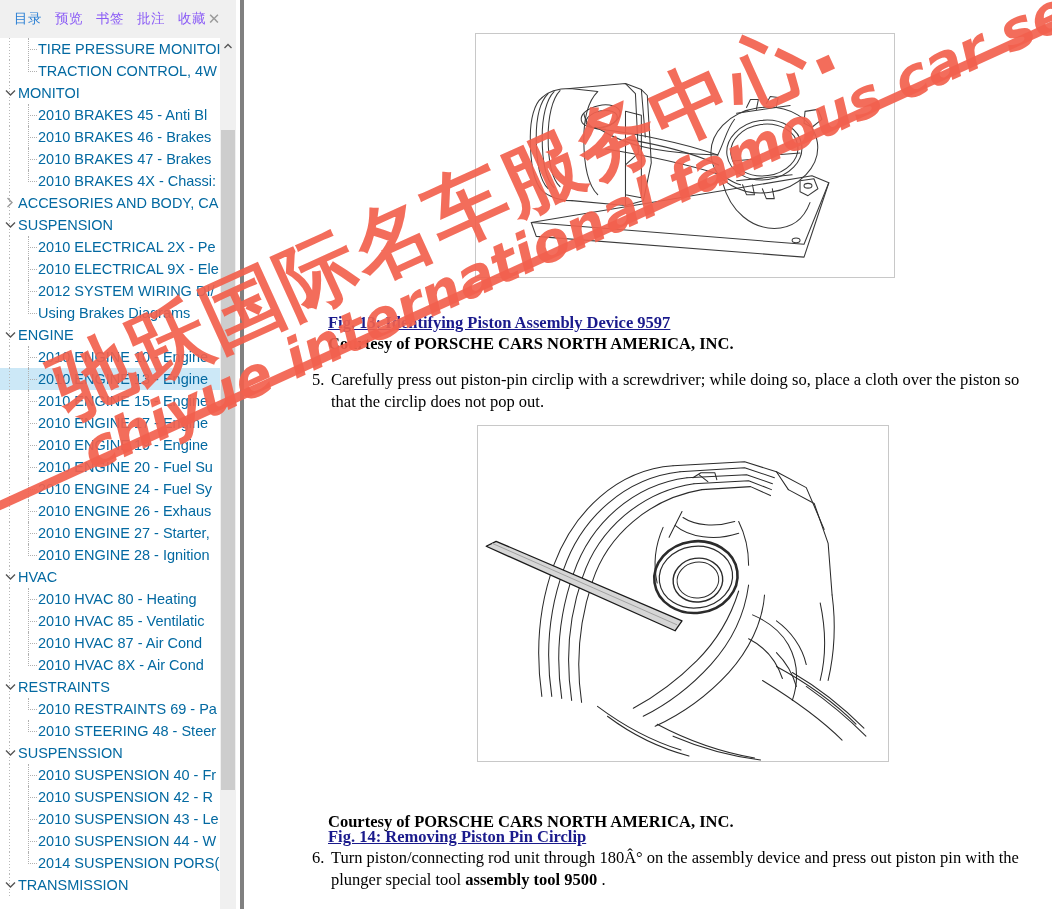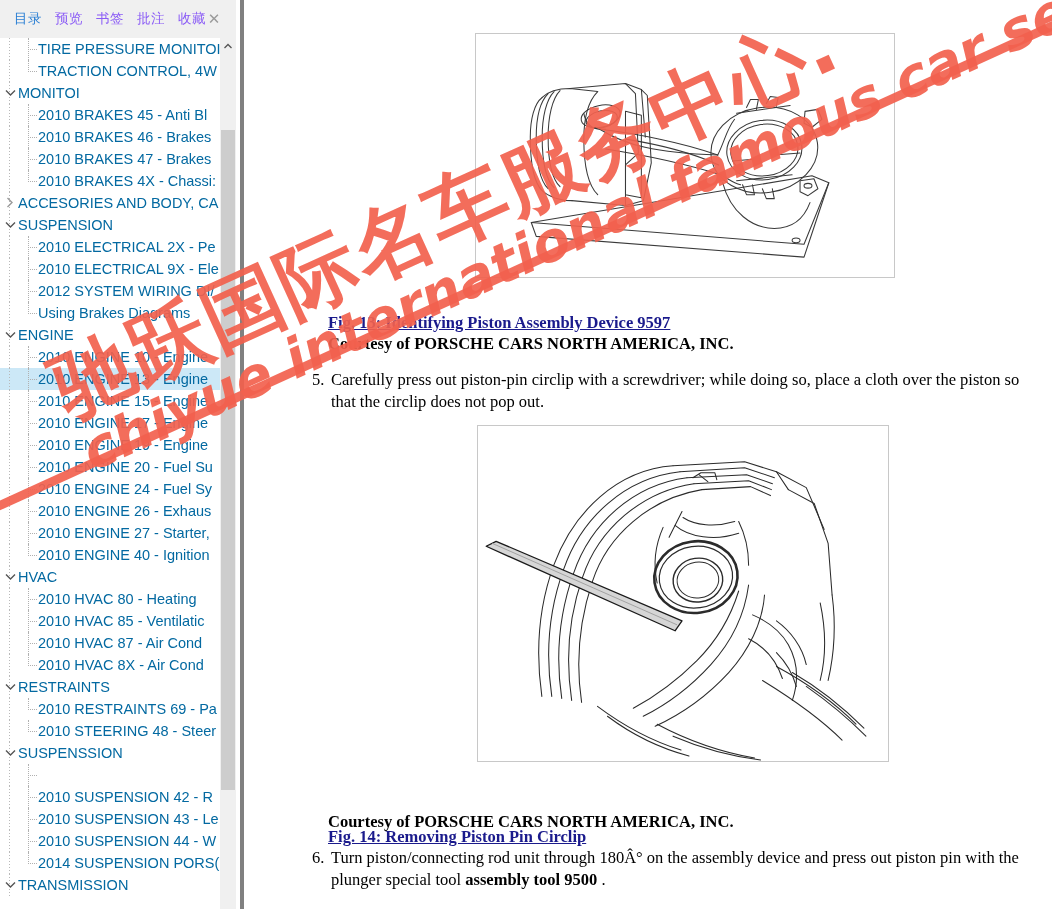--- a/index.html
+++ b/index.html
@@ -318,21 +318,21 @@
         </div>
         <div class="row d1">
           <div class="vline"></div>
           <div class="branch"></div>
           <div style="position: absolute; left: 28px; top: 11px; bottom: 0px; width: 0px; border-left: 1px dotted rgb(176, 176, 176);"></div>
           <span class="label">2010 ENGINE 27 - Starter,</span>
         </div>
         <div class="row d1">
           <div class="vline"></div>
           <div class="branch last"></div>
-          <span class="label">2010 ENGINE 40 - Ignition</span>
+          <span class="label">2010 ENGINE 28 - Ignition</span>
         </div>
         <div class="row d0">
           <div class="vline"></div>
           <div class="chev">
             <svg width="11" height="8" viewBox="0 0 11 8">
               <path d="M1 1.5 L5.5 6 L10 1.5" fill="none" stroke="#555" stroke-width="1.4"></path>
             </svg>
           </div>
           <span class="label">HVAC</span>
         </div>
@@ -384,20 +384,21 @@
             <svg width="11" height="8" viewBox="0 0 11 8">
               <path d="M1 1.5 L5.5 6 L10 1.5" fill="none" stroke="#555" stroke-width="1.4"></path>
             </svg>
           </div>
           <span class="label">SUSPENSSION</span>
         </div>
         <div class="row d1">
           <div class="vline"></div>
           <div class="branch"></div>
           <div style="position: absolute; left: 28px; top: 11px; bottom: 0px; width: 0px; border-left: 1px dotted rgb(176, 176, 176);"></div>
+          <span class="label">2010 SUSPENSION 40 - Fr</span>
         </div>
         <div class="row d1">
           <div class="vline"></div>
           <div class="branch"></div>
           <div style="position: absolute; left: 28px; top: 11px; bottom: 0px; width: 0px; border-left: 1px dotted rgb(176, 176, 176);"></div>
           <span class="label">2010 SUSPENSION 42 - R</span>
         </div>
         <div class="row d1">
           <div class="vline"></div>
           <div class="branch"></div>

